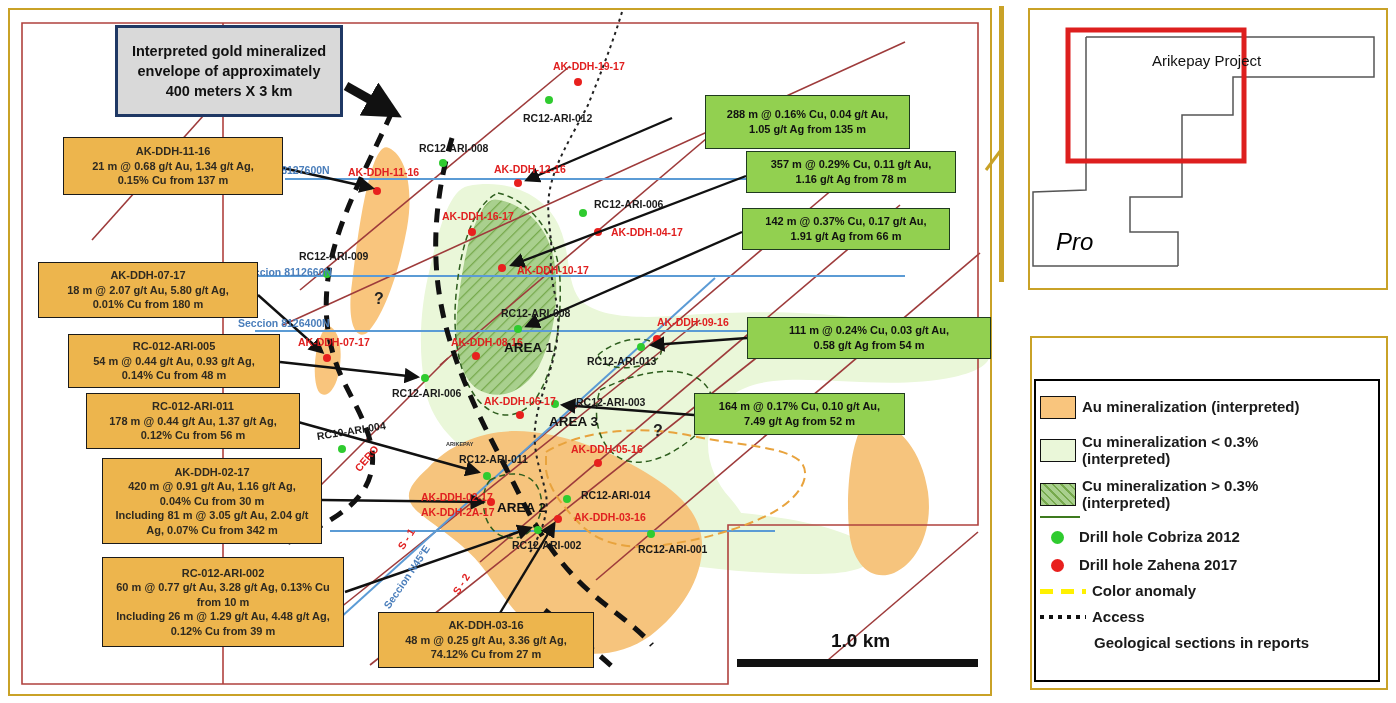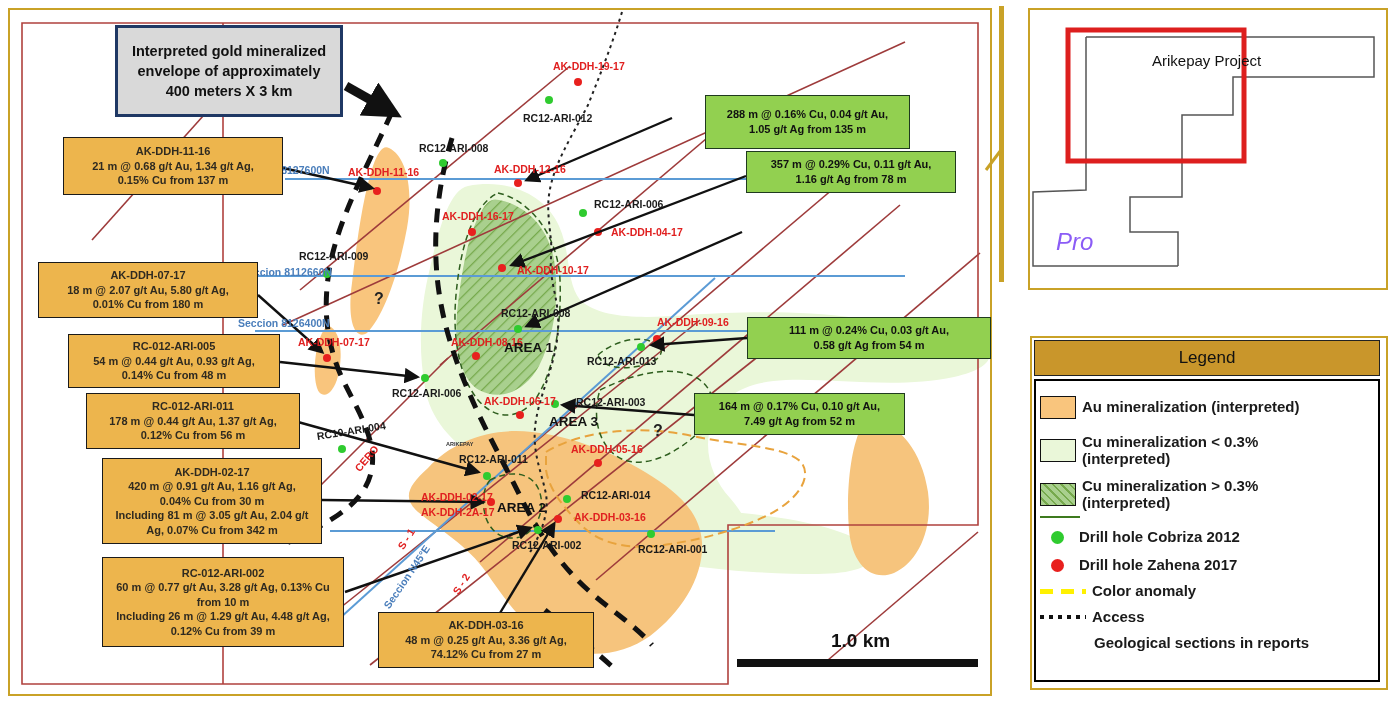--- a/index.html
+++ b/index.html
@@ -21,21 +21,21 @@
   .qmark{position:absolute;z-index:2;font-size:16px;font-weight:700;color:#222;}
 
   .callout{position:absolute;z-index:3;box-sizing:border-box;text-align:center;
            display:flex;flex-direction:column;justify-content:center;line-height:1.32;}
   .gold{background:#EDB54D;border:1.6px solid #1a1a1a;color:#2f2a20;font-size:11px;font-weight:600;}
   .greenbox{background:#92D050;border:1.6px solid #1f3a1f;color:#111;font-size:11px;font-weight:600;}
   .graynote{background:#D9D9D9;border:3px solid #1F3864;color:#111;font-size:14.5px;font-weight:700;line-height:1.4;}
 
   .scalelabel{position:absolute;z-index:2;font-size:19px;font-weight:700;color:#111;}
   .inset-title{position:absolute;z-index:2;font-size:15px;color:#111;white-space:nowrap;}
-  .inset-pro{position:absolute;z-index:2;font-size:24px;font-style:italic;color:#8b5cf6;}
+  .inset-pro{position:absolute;z-index:2;font-size:24px;font-style:italic;color:#000000;}
 
   .legend-header{position:absolute;left:1034px;top:340px;width:346px;height:36px;z-index:2;
                  background:#C9962B;border:1px solid #222;display:flex;align-items:center;justify-content:center;
                  font-size:17px;color:#111;box-sizing:border-box;}
   .legend-content{position:absolute;left:1034px;top:379px;width:346px;height:303px;z-index:1;
                   background:#fff;border:2.5px solid #000;box-sizing:border-box;}
   .lrow{position:absolute;z-index:2;left:1040px;width:336px;display:flex;align-items:center;gap:6px;}
   .ltext{font-size:15px;font-weight:700;color:#1a1a1a;line-height:1.15;}
   .sw{width:36px;height:23px;border:1.5px solid #111;flex:0 0 auto;box-sizing:border-box;}
   .sw-au{background:#F9C57D;}
@@ -281,33 +281,36 @@
   </div>
 
   <div class="callout greenbox" style="left:705px;top:95px;width:205px;height:54px">
     <div>288 m @ 0.16% Cu, 0.04 g/t Au,</div>
     <div>1.05 g/t Ag from 135 m</div>
   </div>
   <div class="callout greenbox" style="left:746px;top:151px;width:210px;height:42px">
     <div>357 m @ 0.29% Cu, 0.11 g/t Au,</div>
     <div>1.16 g/t Ag from 78 m</div>
   </div>
+  <div class="callout greenbox" style="left:742px;top:208px;width:208px;height:42px">
+    <div>142 m @ 0.37% Cu, 0.17 g/t Au,</div>
+    <div>1.91 g/t Ag from 66 m</div>
+  </div>
   <div class="callout greenbox" style="left:747px;top:317px;width:244px;height:42px">
     <div>111 m @ 0.24% Cu, 0.03 g/t Au,</div>
     <div>0.58 g/t Ag from 54 m</div>
   </div>
   <div class="callout greenbox" style="left:694px;top:393px;width:211px;height:42px">
     <div>164 m @ 0.17% Cu, 0.10 g/t Au,</div>
     <div>7.49 g/t Ag from 52 m</div>
   </div>
 
   <span class="inset-title" style="left:1152px;top:52px">Arikepay Project</span>
   <span class="inset-pro" style="left:1056px;top:228px">Pro</span>
 
-  <div class="legend-header">Legend</div>
   <div class="legend-content"></div>
 
   <div class="lrow" style="top:392px;height:30px">
     <span class="sw sw-au"></span>
     <span class="ltext">Au mineralization (interpreted)</span>
   </div>
   <div class="lrow" style="top:428px;height:44px">
     <span class="sw sw-culow"></span>
     <span class="ltext">
       <span>Cu mineralization &lt; 0.3%</span><br>

